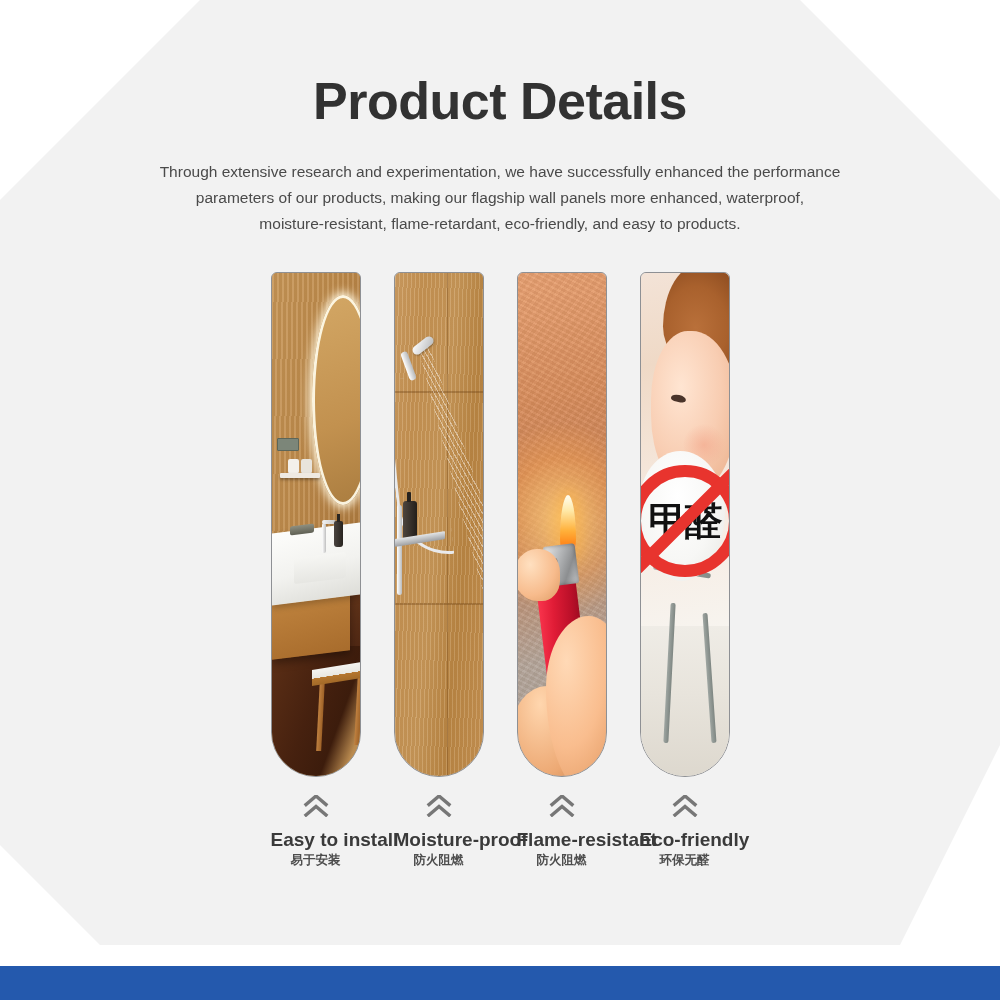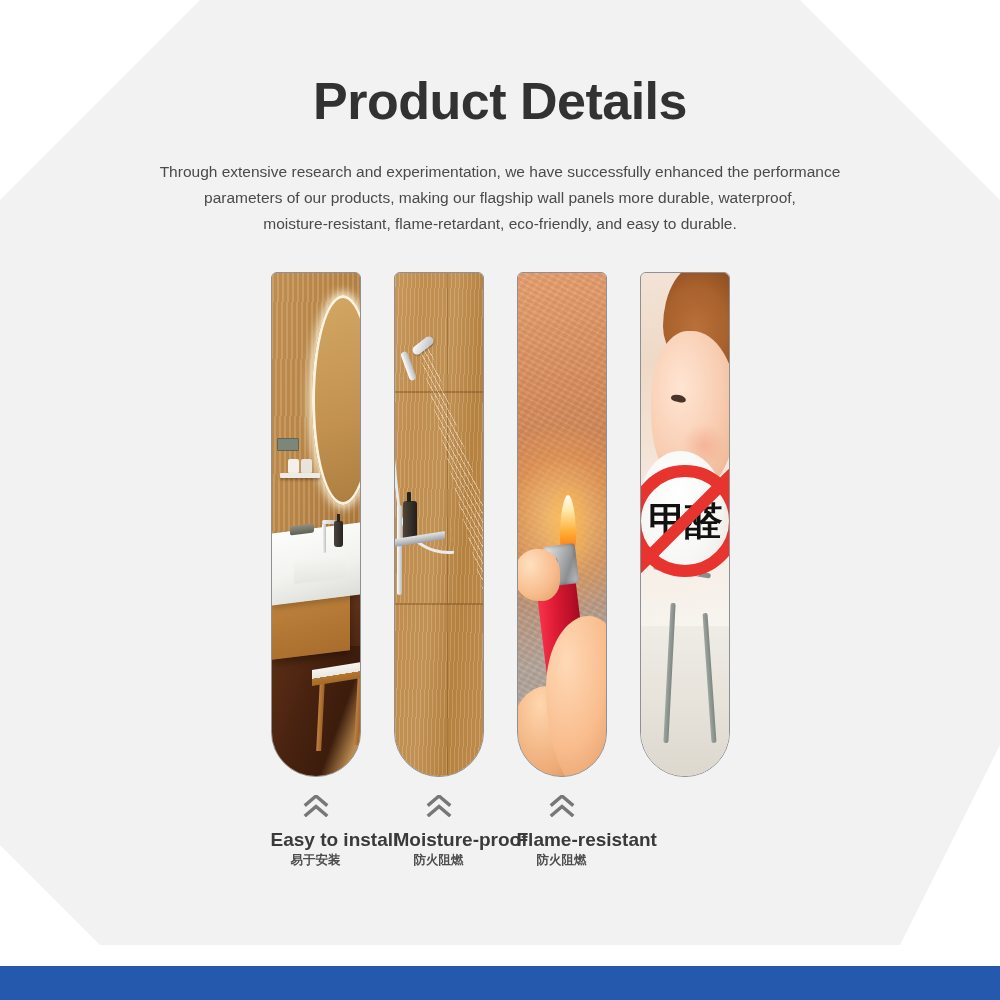--- a/index.html
+++ b/index.html
@@ -322,22 +322,22 @@
 </style>
 </head>
 <body style="background: rgb(255, 255, 255);">
 
 <div id="panel" style="background: rgb(242, 242, 242);"></div>
 
 <div id="header">
   <div id="title" style="color: rgb(50, 50, 50);">Product Details</div>
   <div id="subtitle" style="color: rgb(74, 74, 74); margin-top: 30px;">
     <span class="ln">Through extensive research and experimentation, we have successfully enhanced the performance</span>
-    <span class="ln">parameters of our products, making our flagship wall panels more durable, waterproof,</span>
-    <span class="ln">moisture-resistant, flame-retardant, eco-friendly, and easy to durable.</span>
+    <span class="ln">parameters of our products, making our flagship wall panels more enhanced, waterproof,</span>
+    <span class="ln">moisture-resistant, flame-retardant, eco-friendly, and easy to products.</span>
   </div>
 </div>
 
 <div id="cards">
 
   <div class="feature">
     <div class="card" style="border-color: rgb(142, 144, 148);">
       <div class="photo bath">
         <div class="wallgrain"></div>
         <div class="switch1"></div>
@@ -434,17 +434,27 @@
         <div class="face"></div>
         <div class="cheek"></div>
         <div class="eye"></div>
         <div class="bib"></div>
         <div class="noSign" style="border-color: rgb(232, 52, 46);">
           <span class="zh">甲醛</span>
           <span class="slash" style="background: rgb(232, 52, 46);"></span>
         </div>
       </div>
     </div>
+    <div class="caption">
+      <div class="chev">
+        <svg width="26" height="22" viewBox="0 0 26 22">
+          <path d="M3 9.5 L13 1 L23 9.5" fill="none" stroke="#777777" stroke-width="3.4" stroke-linecap="square"></path>
+          <path d="M3 20 L13 11.5 L23 20" fill="none" stroke="#777777" stroke-width="3.4" stroke-linecap="square"></path>
+        </svg>
+      </div>
+      <div class="cap-en">Eco-friendly</div>
+      <div class="cap-zh">环保无醛</div>
+    </div>
   </div>
 
 </div>
 
 <div id="bluebar" style="background: rgb(36, 89, 173);"></div>
 
 </body></html>

